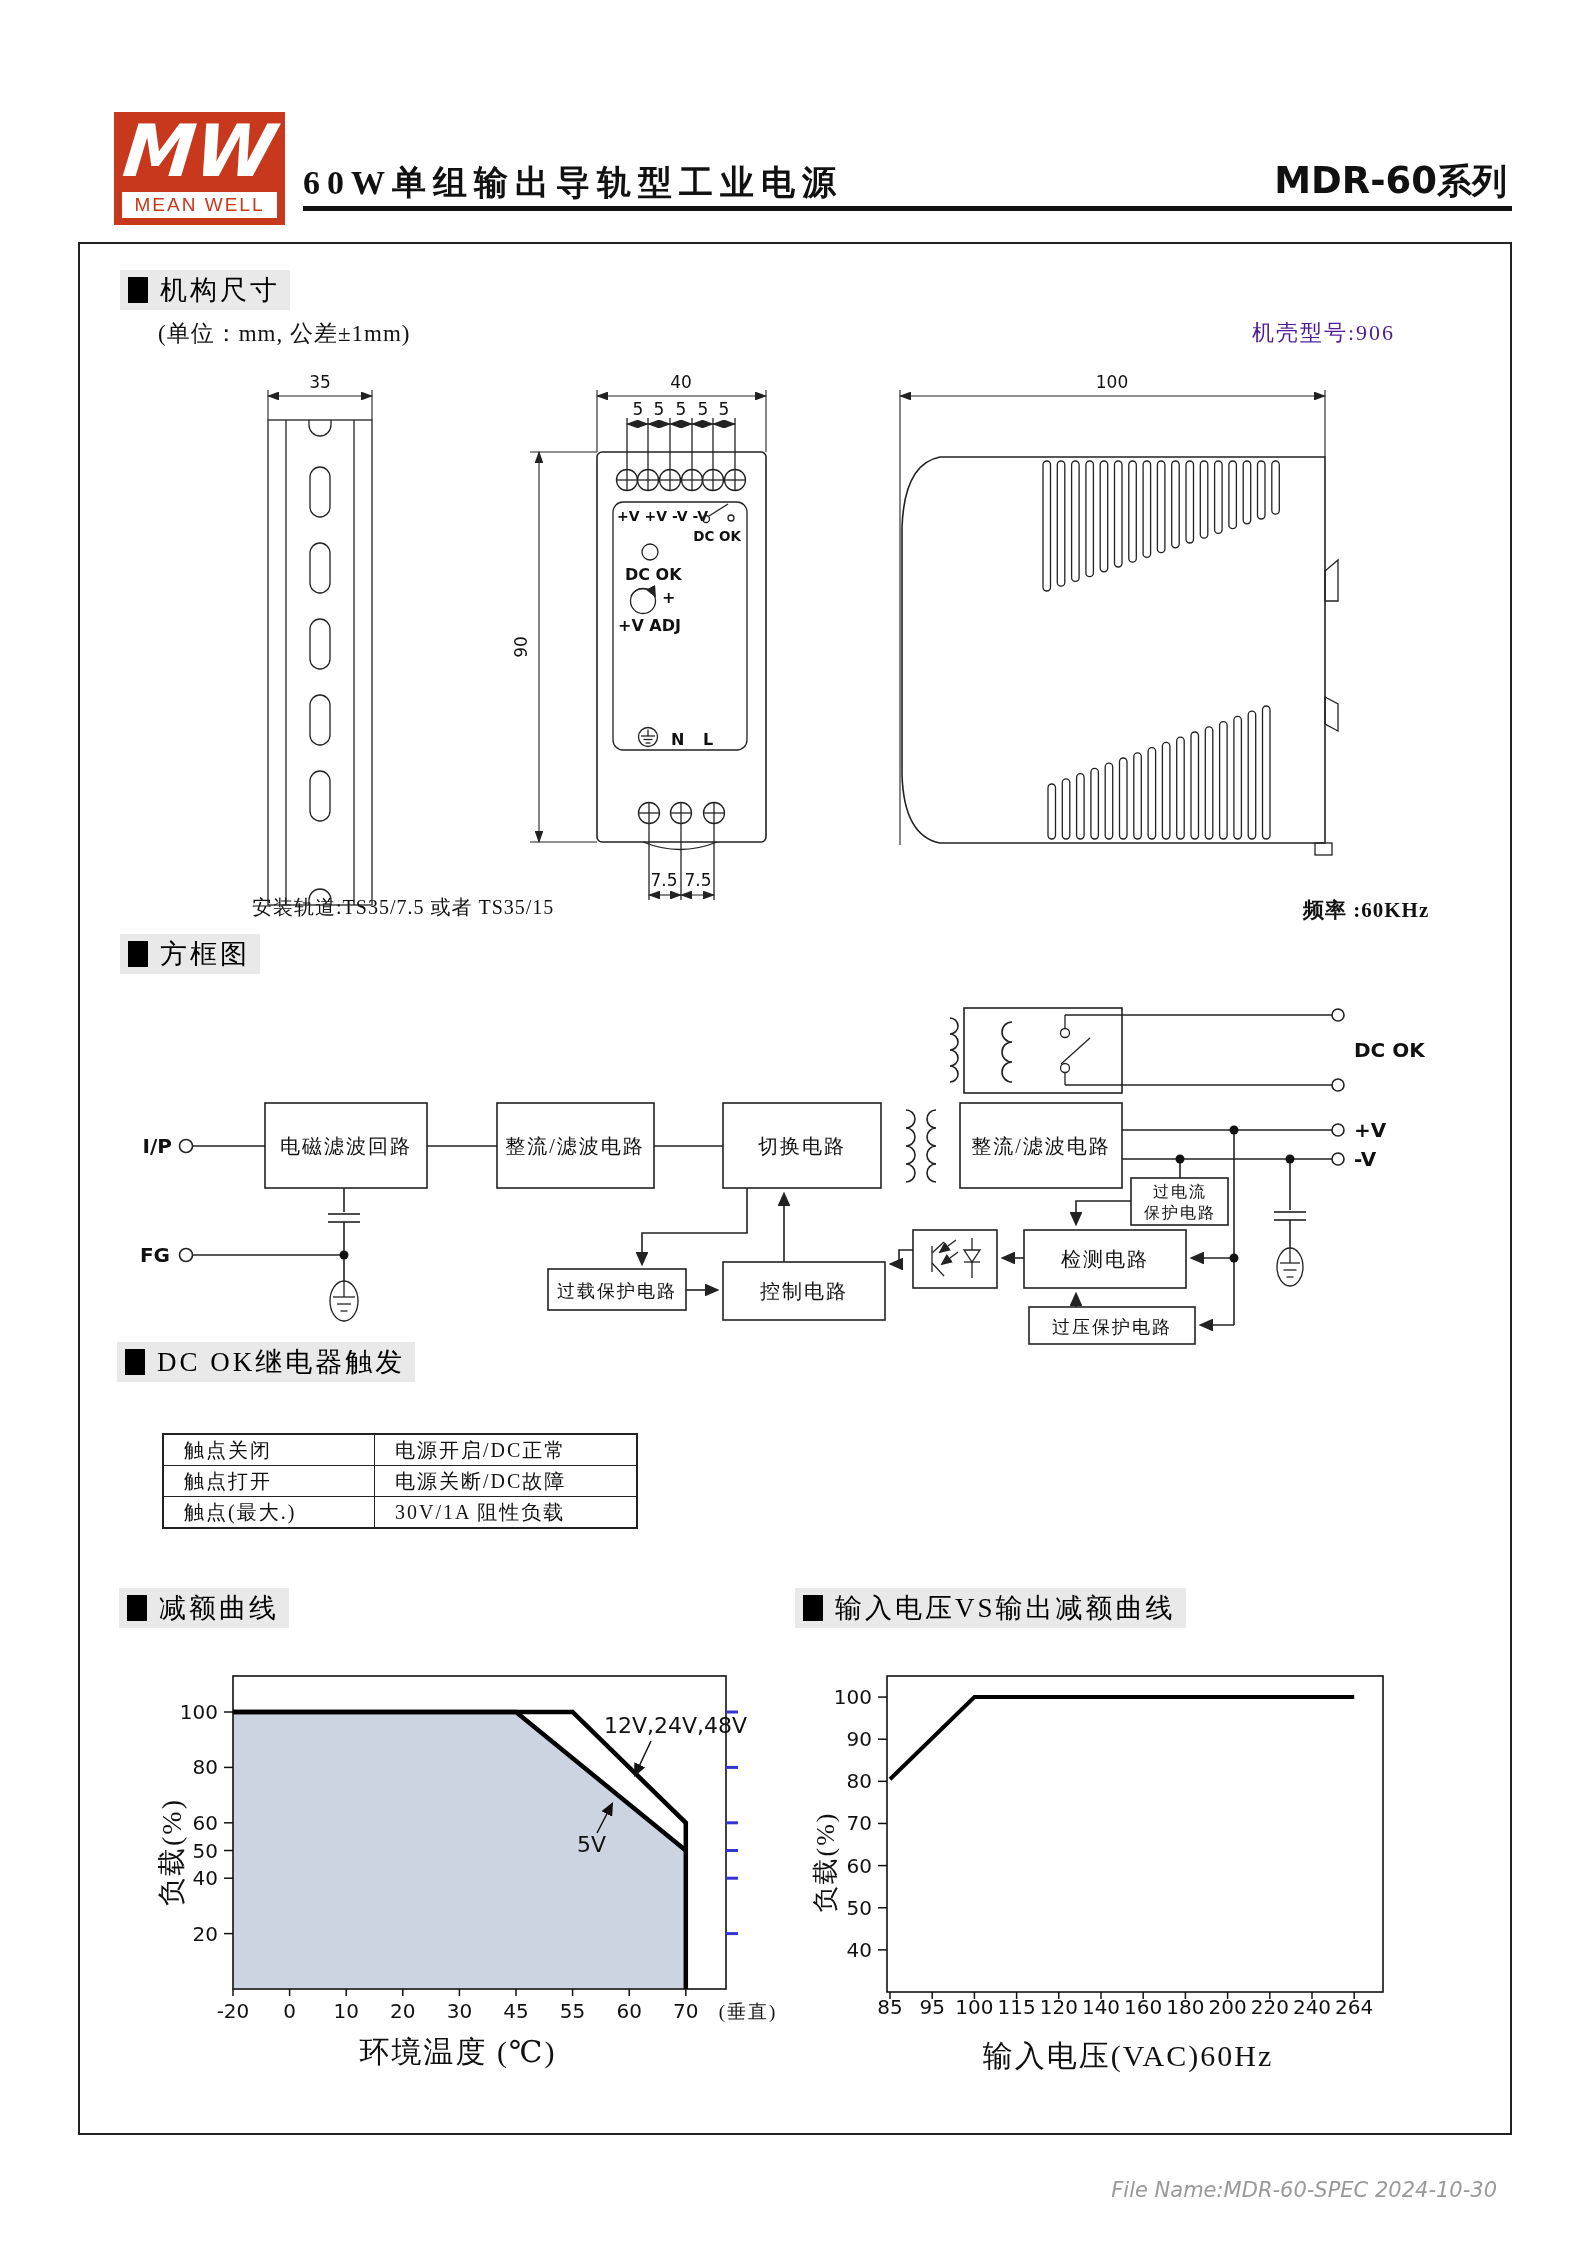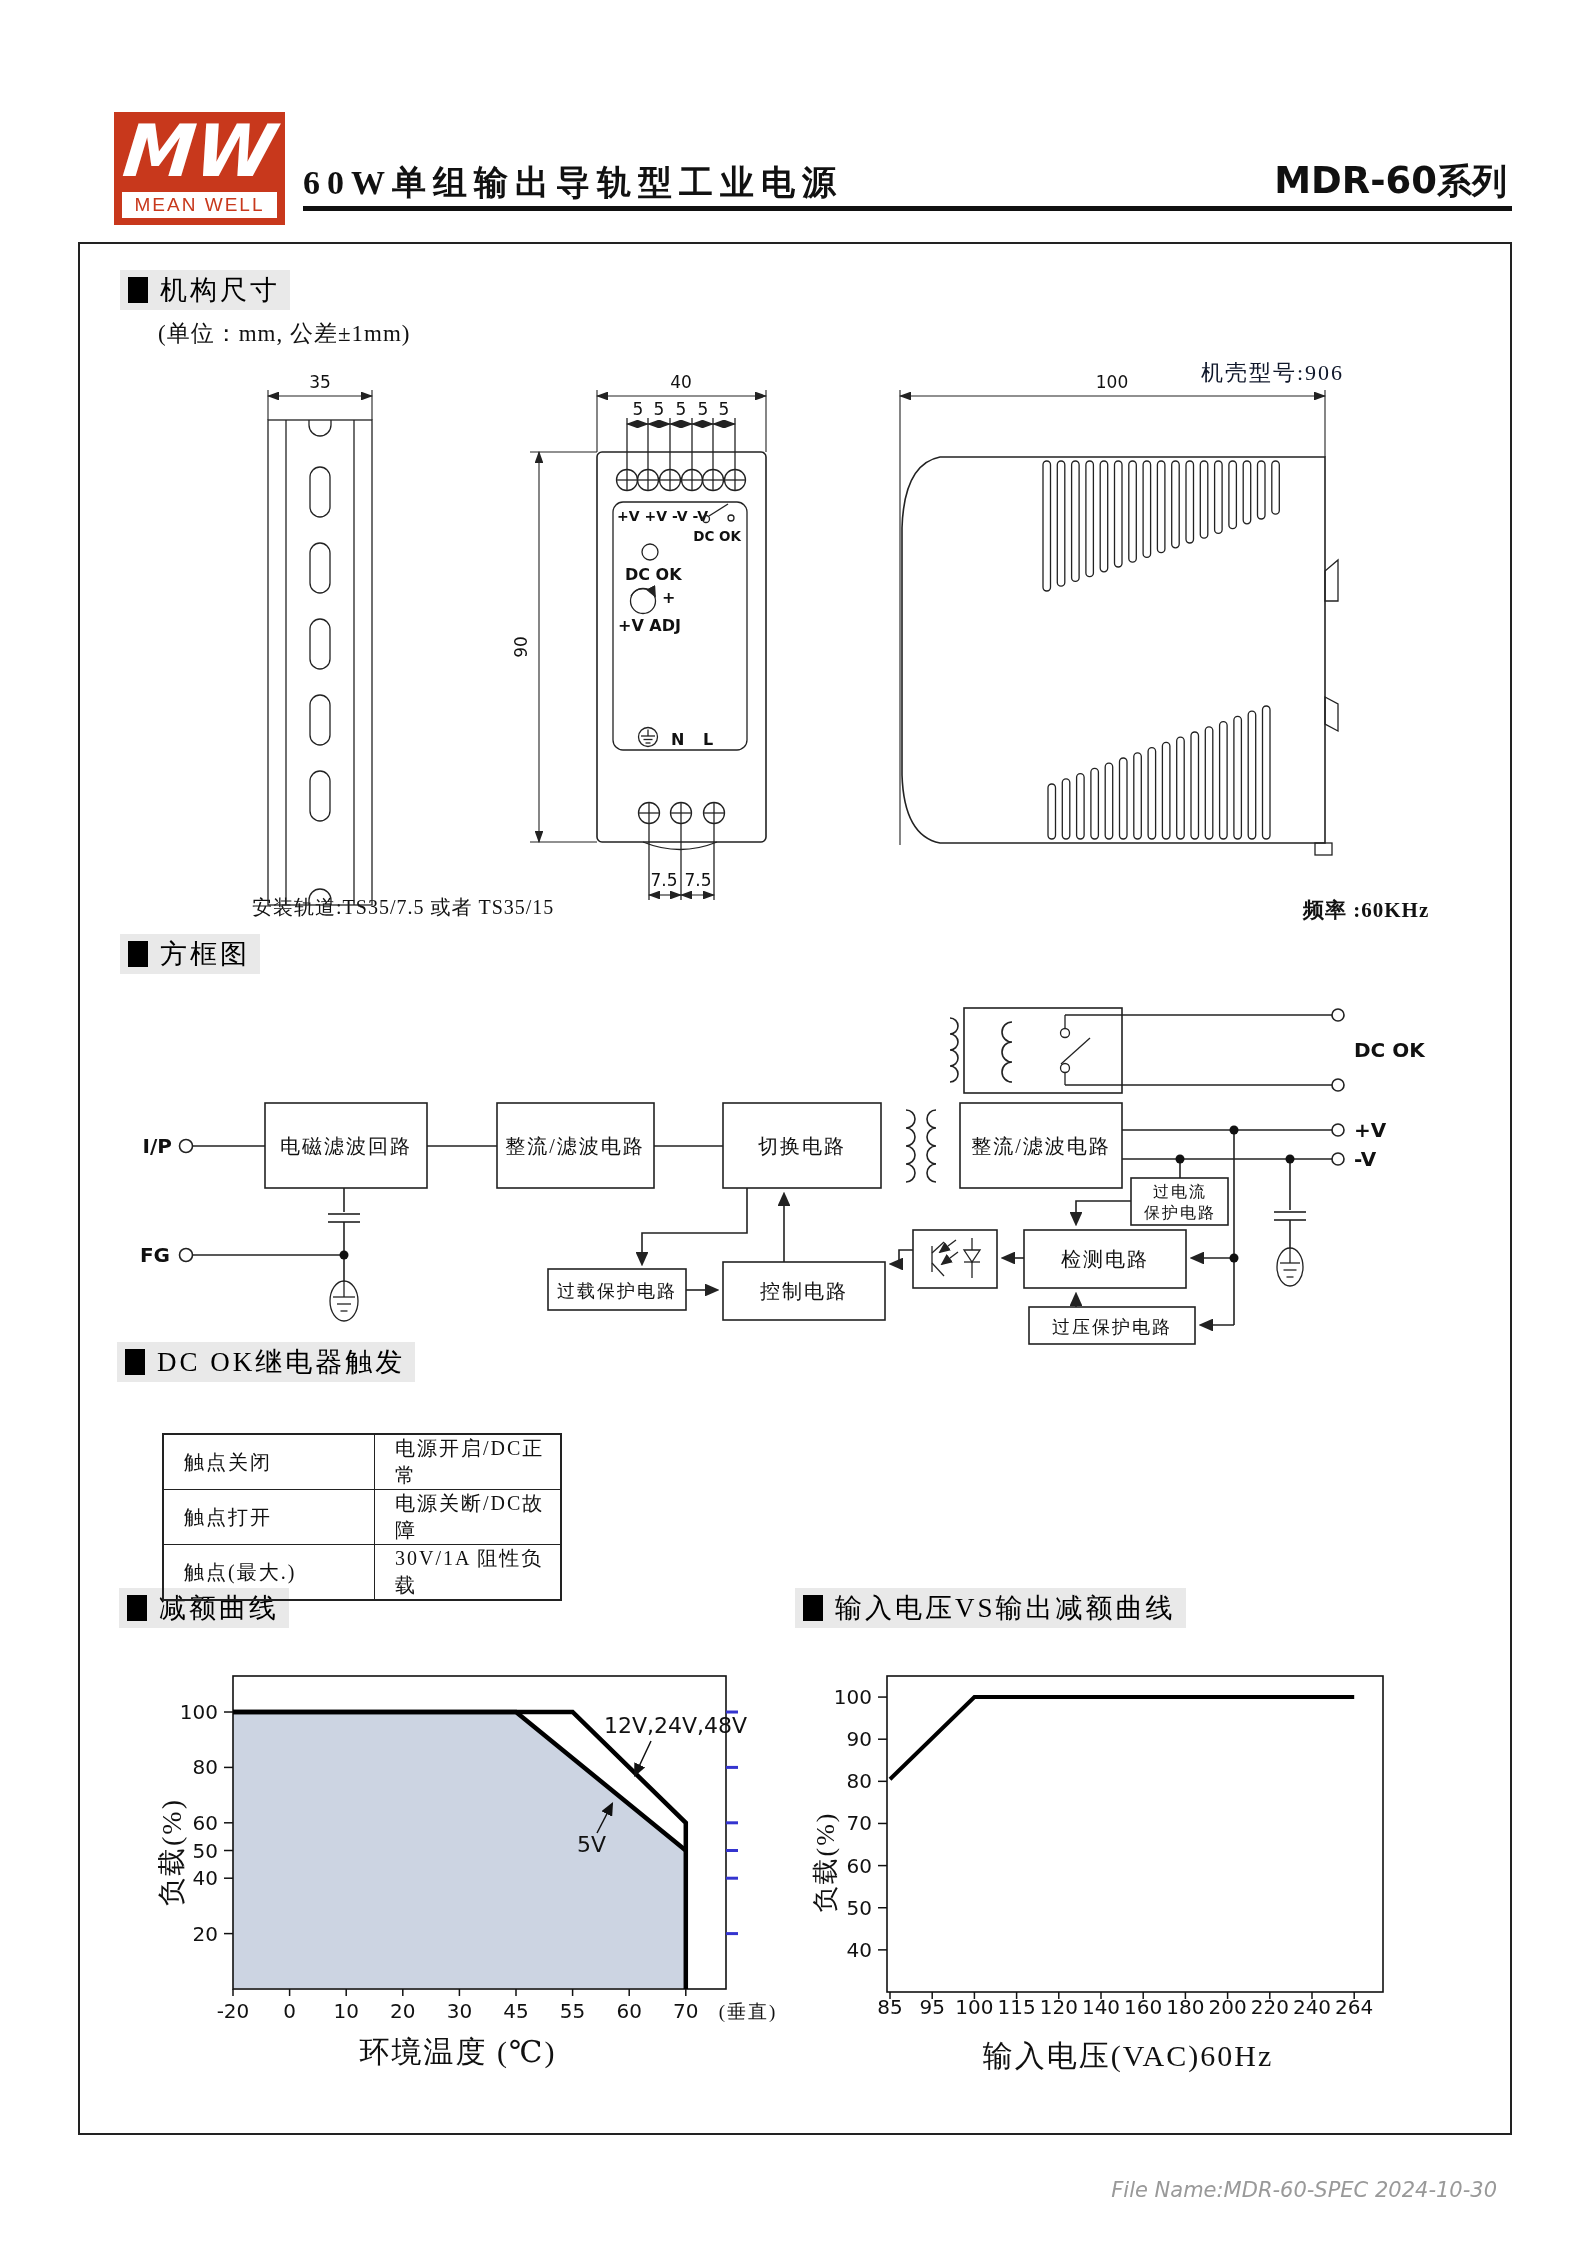--- a/index.html
+++ b/index.html
@@ -23,25 +23,25 @@
   .series-title .cjk{font-family:"Liberation Serif","DejaVu Serif",serif;font-size:35px;}
   .head-rule{left:303px;top:206px;width:1209px;height:5px;background:#111;}
   .sheet-border{left:78px;top:242px;width:1430px;height:1889px;border:2px solid #222;}
   
   .chip{background:#e9e9e9;display:flex;align-items:center;gap:12px;padding:0 10px 0 8px;
         height:40px;font-family:"Liberation Serif","DejaVu Serif",serif;font-size:27px;
         letter-spacing:3px;white-space:nowrap;color:#000;}
   .chip .sq{width:20px;height:26px;background:#000;flex:0 0 auto;}
   .note{font-family:"Liberation Serif","DejaVu Serif",serif;}
   .unit-note{left:158px;top:318px;font-size:23px;letter-spacing:1px;text-align:right;}
-  .case-note{left:1150px;top:318px;width:245px;text-align:center;font-size:22px;color:#0f172a;letter-spacing:2px;margin-top:40px;}
+  .case-note{left:1150px;top:318px;width:245px;text-align:right;font-size:22px;color:#4c1d95;letter-spacing:2px;}
   .rail-note{left:252px;top:894px;font-size:20px;letter-spacing:1px;}
   .freq-note{left:1291px;top:896px;font-size:21px;font-weight:bold;letter-spacing:1px;margin-left:12px;}
   
-  .relay-table{left:162px;top:1433px;width:400px;height:92px;border-collapse:collapse;
+  .relay-table{left:162px;top:1433px;width:476px;height:92px;border-collapse:collapse;
                border:2px solid #222;font-family:"Liberation Serif","DejaVu Serif",serif;padding-left:36px;}
   .relay-table td{border:1.5px solid #222;font-size:20px;letter-spacing:2px;
                   padding:0 0 0 20px;height:30px;}
   .relay-table td.c1{width:190px;}
   
   .footer{right:90px;top:2178px;font-size:21px;font-style:italic;color:#999;
           font-family:"DejaVu Sans",sans-serif;}
   
   svg text{font-family:"DejaVu Sans",sans-serif;fill:#111;}
   svg .cjkt{font-family:"Liberation Serif","DejaVu Serif",serif;letter-spacing:2px;}

